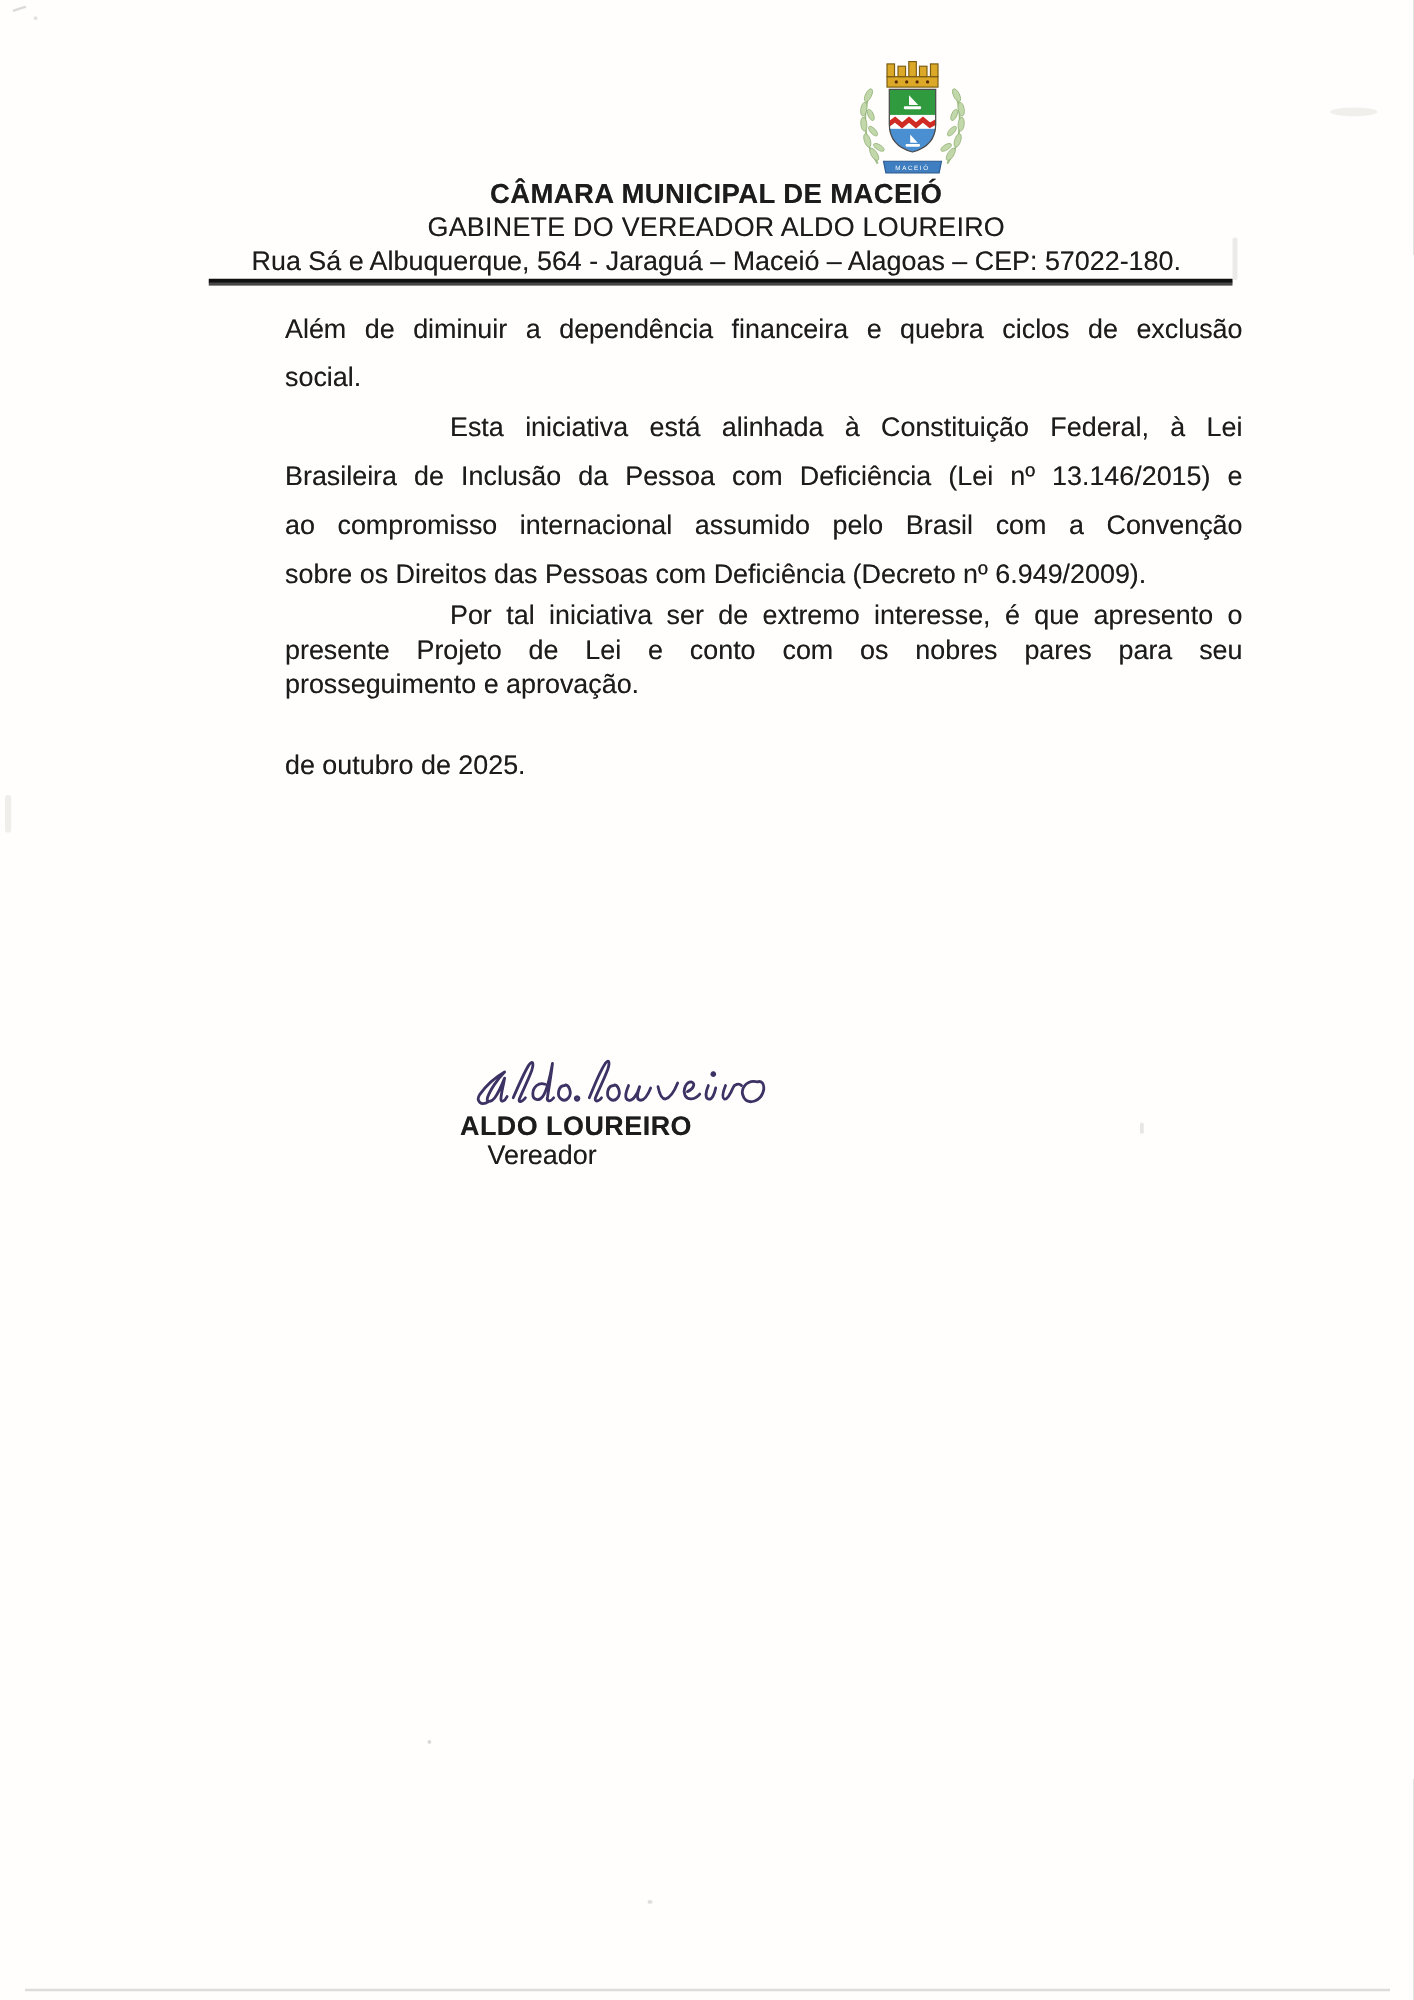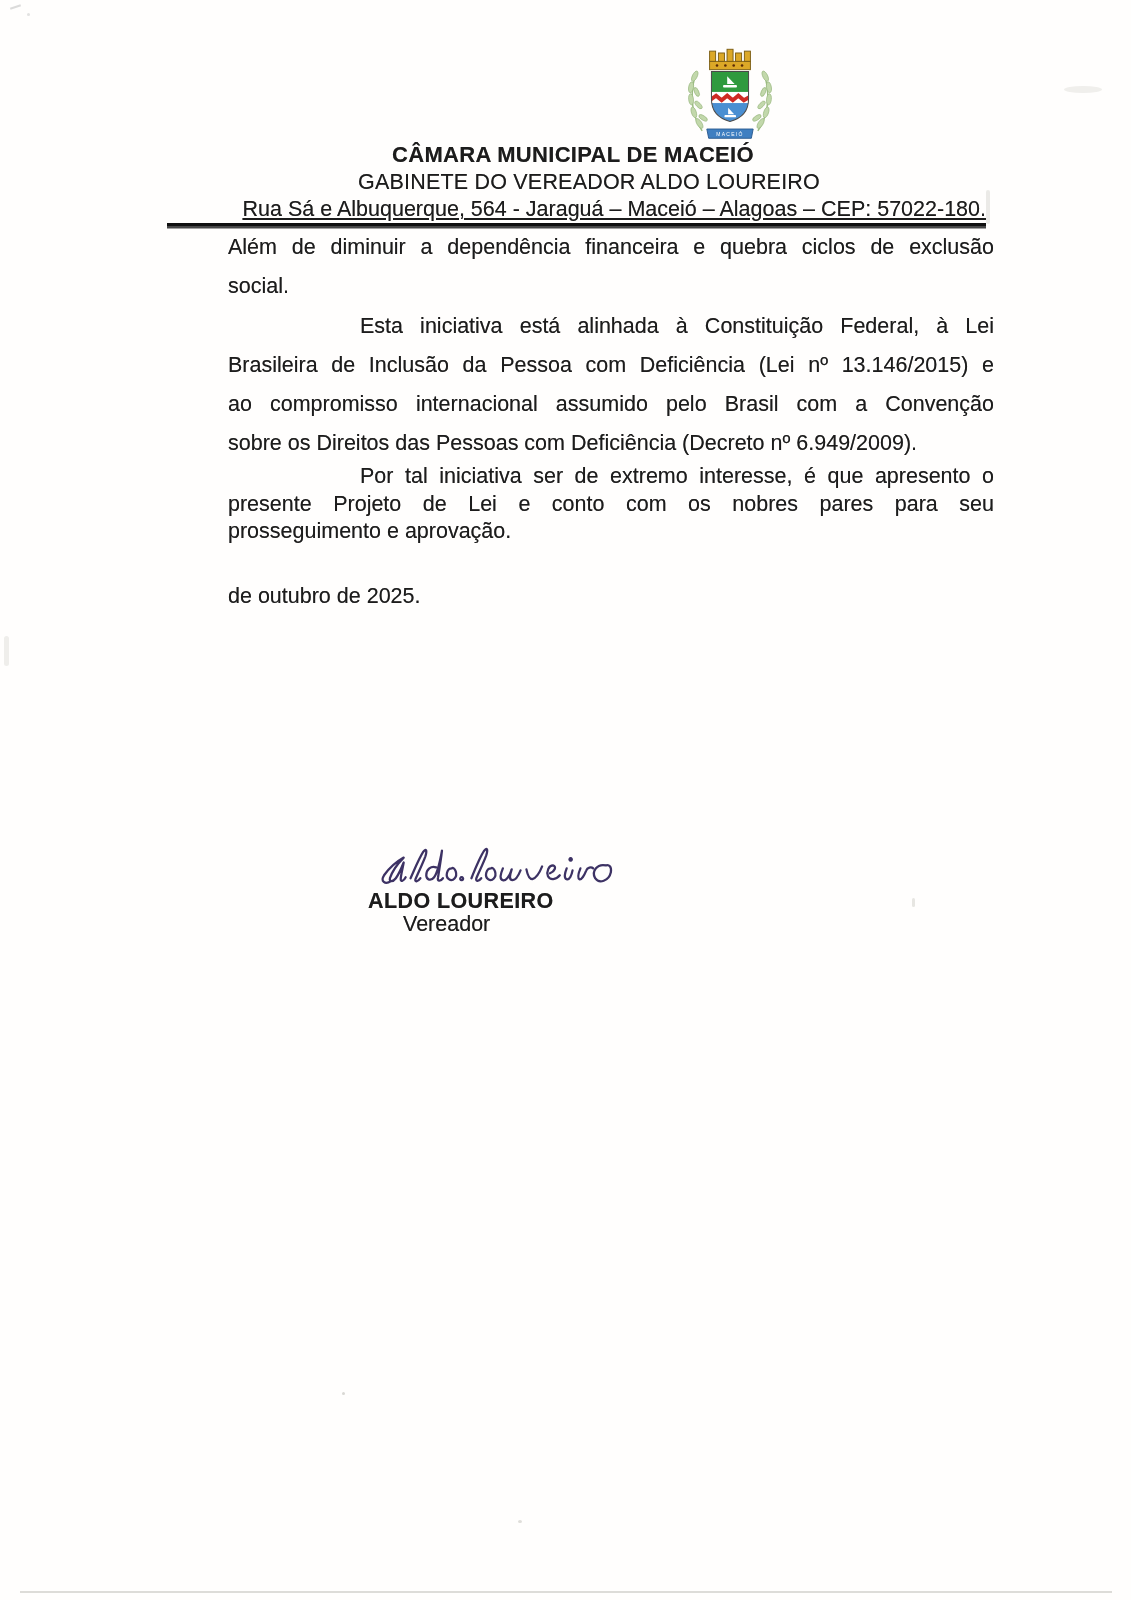--- a/index.html
+++ b/index.html
@@ -15,37 +15,37 @@
   }
   .scan-text{text-shadow:0 0 .45px rgba(25,25,25,.55);}
 
   
   .header{position:absolute;left:160px;top:0;width:826px;}
   .header-org{
     position:absolute;left:0;top:142px;width:100%;
     text-align:center;font-size:22px;font-weight:bold;letter-spacing:.3px;
   }
   .header-office{
-    position:absolute;left:16px;top:170px;width:100%;
+    position:absolute;left:0;top:170px;width:100%;
     text-align:center;font-size:21.5px;letter-spacing:.2px;
   }
   .header-address{
     position:absolute;left:0;top:197px;width:100%;
-    text-align:right;font-size:21.5px;text-decoration:underline;
+    text-align:center;font-size:21.5px;
   }
   .header-rule{
     position:absolute;left:167px;top:223px;width:819px;height:3px;
     background:#101010;
     box-shadow:0 2.5px 0 0 rgba(25,25,25,.8);
   }
   .crest{position:absolute;left:514px;top:40px;width:112px;height:102px;}
 
   
   .document-body{
-    position:absolute;left:228px;top:228px;width:766px;
+    position:absolute;left:228px;top:244px;width:766px;
     font-size:21.5px;
   }
   .para{margin:0;}
   .para.double .line{line-height:39px;}
   .para.single .line{line-height:27.6px;}
   .line{white-space:normal;}
   .line.just{text-align:justify;text-align-last:justify;}
   .line.indent{padding-left:132px;}
   .para:nth-child(2){margin-top:1px;}
   .para:nth-child(3){margin-top:0;}
@@ -53,21 +53,21 @@
   .para:nth-child(5){margin-top:6px;}
 
   
   .signature-block{position:absolute;left:0;top:0;width:1131px;height:0;}
   .handwriting{position:absolute;left:374px;top:836px;width:242px;height:54px;}
   .sig-name{
     position:absolute;left:368px;top:890px;
     font-size:21.5px;font-weight:bold;letter-spacing:.4px;line-height:22px;
   }
   .sig-role{
-    position:absolute;left:403px;top:913px;
+    position:absolute;left:390px;top:913px;
     font-size:21.5px;line-height:22px;
   }
 
   
   .artifact{position:absolute;pointer-events:none;}
   .a1{left:10px;top:6px;width:11px;height:0;border-top:2px solid #bdbdbd;transform:rotate(-18deg);opacity:.55;}
   .a2{left:27px;top:13px;width:3px;height:3px;background:#cfcfcf;border-radius:50%;opacity:.6;}
   .a3{left:1064px;top:86px;width:38px;height:7px;background:#f0efec;border-radius:50%;}
   .a4{left:986px;top:190px;width:4px;height:34px;background:#e6e5e1;border-radius:2px;opacity:.8;}
   .a5{left:4px;top:636px;width:5px;height:30px;background:#efeeeb;border-radius:3px;}

